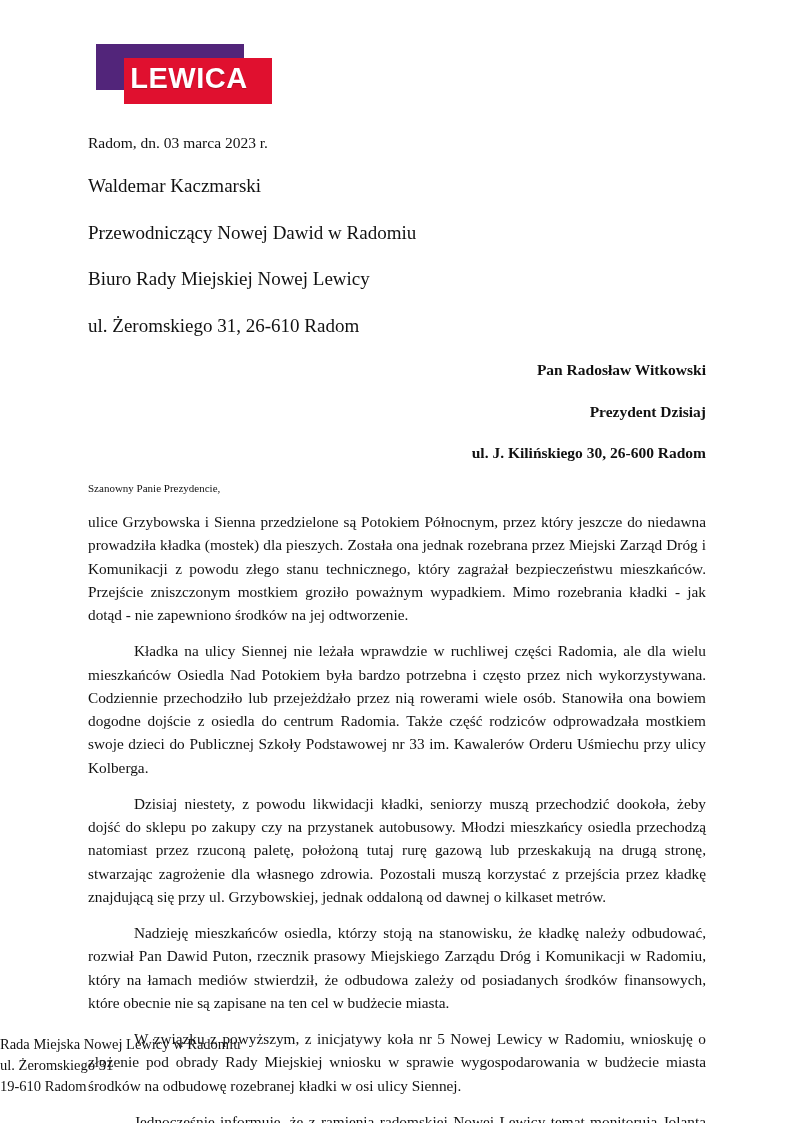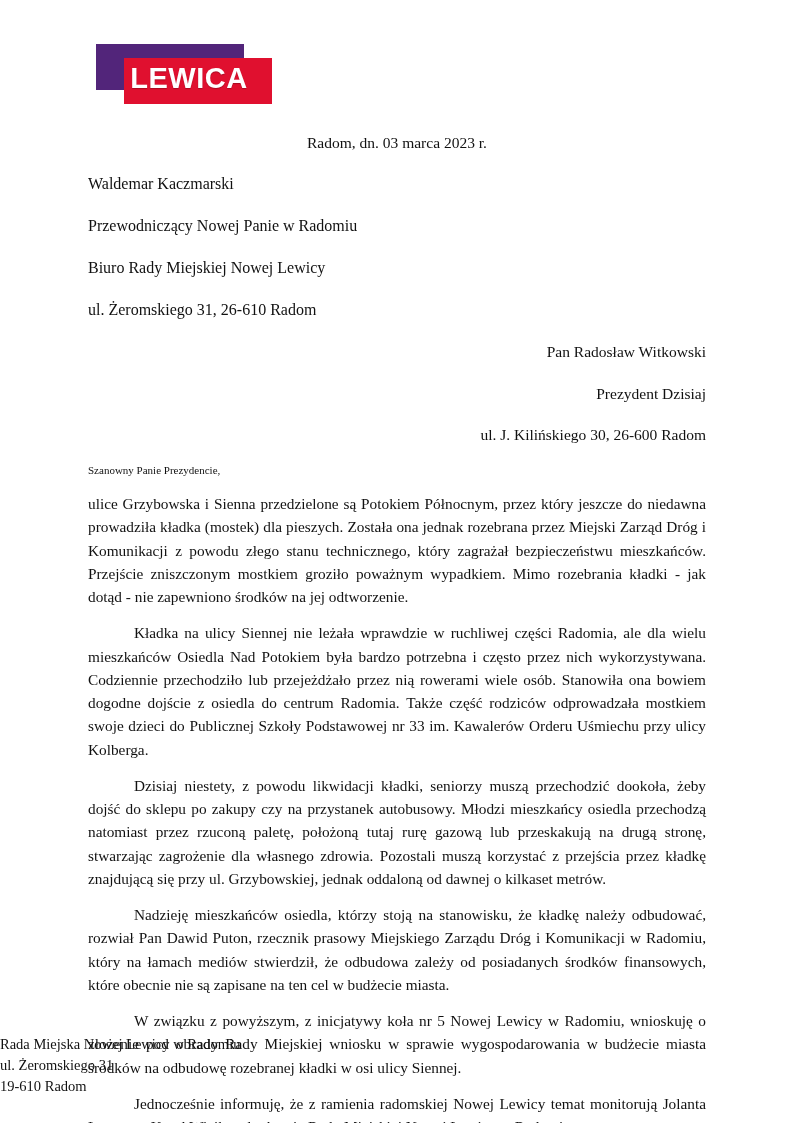--- a/index.html
+++ b/index.html
@@ -63,35 +63,36 @@
     letter-spacing: 0.5px;
     color: #ffffff;
     text-shadow: 0 1px 1px rgba(0,0,0,0.25);
     padding-left: 10px;
     padding-top: 6px;
     box-sizing: border-box;
   }
 
   
   .right-line {
-    text-align: center;
+    text-align: left;
     font-size: 15.5px;
     margin: 0 0 10px 0;
     line-height: 1.45;
   }
   .addr-block {
     margin-top: 18px;
   }
   .addr-line {
-    font-size: 16px;
+    font-size: 19px;
     line-height: 1.5;
     margin: 0 0 18px 0;
   }
   .recipient-block {
     margin-top: 6px;
+    font-weight: bold;
   }
   .recipient-line {
     text-align: right;
     font-size: 15.5px;
     line-height: 1.5;
     margin: 0 0 18px 0;
   }
   .salutation {
     font-size: 11px;
     margin: 16px 0 16px 0;
@@ -125,21 +126,21 @@
   <div class="logo-wrap">
     <div class="logo-purple"></div>
     <div class="logo-red"></div>
     <div class="logo-text">LEWICA</div>
   </div>
 
   <div class="right-line">Radom, dn. 03 marca 2023 r.</div>
 
   <div class="addr-block">
     <div class="addr-line">Waldemar Kaczmarski</div>
-    <div class="addr-line">Przewodniczący Nowej Panie w Radomiu</div>
+    <div class="addr-line">Przewodniczący Nowej Dawid w Radomiu</div>
     <div class="addr-line">Biuro Rady Miejskiej Nowej Lewicy</div>
     <div class="addr-line">ul. Żeromskiego 31, 26-610 Radom</div>
   </div>
 
   <div class="recipient-block">
     <div class="recipient-line">Pan Radosław Witkowski</div>
     <div class="recipient-line">Prezydent Dzisiaj</div>
     <div class="recipient-line">ul. J. Kilińskiego 30, 26-600 Radom</div>
   </div>
 

